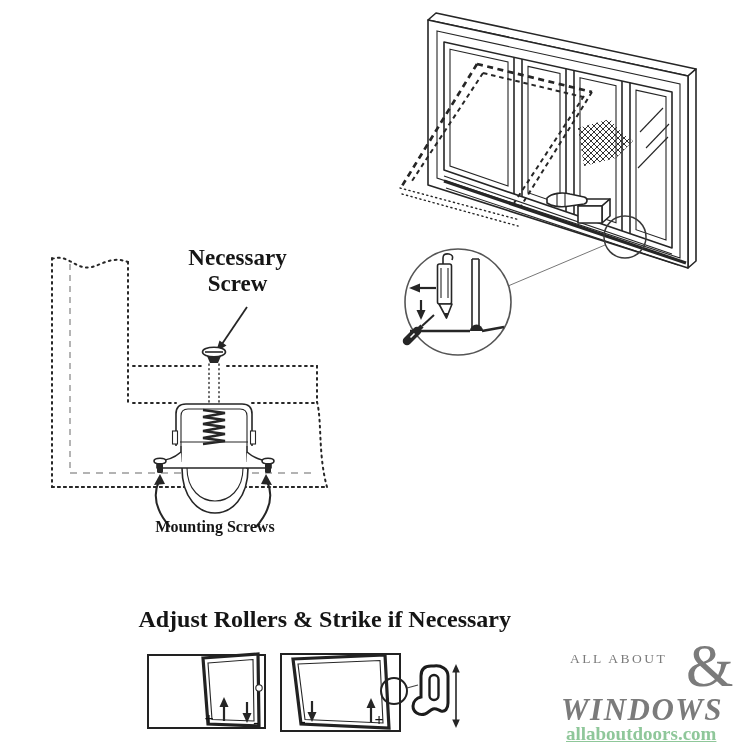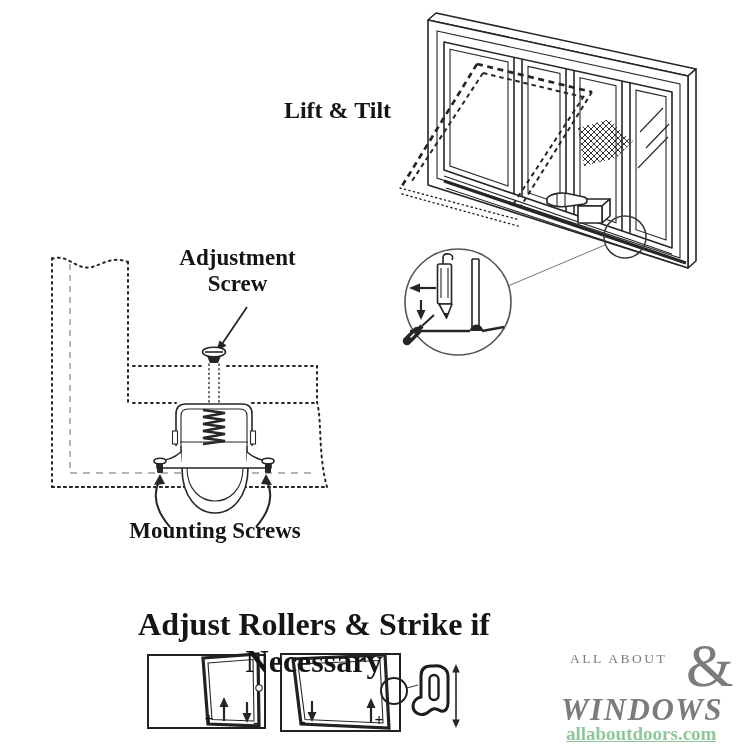--- a/index.html
+++ b/index.html
@@ -16,22 +16,22 @@
   .dotf{stroke:#262626;stroke-width:1.4;stroke-dasharray:1.2 3.4;stroke-linecap:round;fill:none;}
   .dashg{stroke:#9a9a9a;stroke-width:1.5;stroke-dasharray:7 6;fill:none;}
   .dashv{stroke:#8d8d8d;stroke-width:1.3;stroke-dasharray:6 5;fill:none;}
   .dashb{stroke:#262626;stroke-width:2.7;stroke-dasharray:6 4.5;fill:none;}
   .dashm{stroke:#262626;stroke-width:2;stroke-dasharray:4.5 3.8;fill:none;}
   .plusminus{font-family:"Liberation Serif",serif;font-weight:bold;font-size:16px;fill:#111;}
   
   .lbl{position:absolute;color:#151515;font-weight:bold;text-align:center;}
   #lift-tilt{left:265px;top:96px;width:145px;font-size:24px;line-height:28px;}
   #adj-screw{left:160px;top:245px;width:155px;font-size:23px;line-height:26px;}
-  #mount-screws{left:105px;top:518px;width:220px;font-size:23px;}
-  #section-title{left:99px;top:606px;width:430px;font-size:32px;}
+  #mount-screws{left:105px;top:518px;width:220px;font-size:16px;}
+  #section-title{left:81px;top:606px;width:430px;font-size:24px;text-align:right;}
   
   #logo{position:absolute;left:558px;top:643px;width:192px;height:107px;color:#7b7b7b;}
   #logo .tagline{position:absolute;left:12px;top:8px;width:120px;
                  font-size:13.5px;letter-spacing:2.5px;}
   #logo .amp{position:absolute;left:128px;top:-8px;font-size:61px;line-height:61px;}
   #logo .word1{position:absolute;left:8px;top:20px;font-size:35px;line-height:36px;font-weight:bold;letter-spacing:.5px;}
   #logo .word2{position:absolute;left:3px;top:51px;font-size:31px;line-height:32px;font-weight:bold;letter-spacing:1.5px;font-style:italic;}
   #logo .site{position:absolute;left:8px;top:80px;font-size:19px;font-weight:bold;color:#8fc79a;text-decoration:underline;}
 </style>
 </head>
@@ -225,25 +225,24 @@
       <path d="M431,666 C424,666 421,670 421,676 L421,697 C417,698 413,701 413,706 C413,712 419,716 425,714 C428,713 430,710 433,709 C436,708 438,710 441,711 C445,712 448,709 448,703 L448,676 C448,669 441,665 434,666 Z" fill="#fff" stroke="#1c1c1c" stroke-width="3"></path>
       <rect x="429.5" y="675" width="9" height="25" rx="4.5" fill="#fff" stroke="#1c1c1c" stroke-width="2.4"></rect>
       <path d="M456,671 L456,721" stroke="#262626" stroke-width="1.6" fill="none"></path>
       <polygon class="ink" points="456,664 452.2,672.5 459.8,672.5"></polygon>
       <polygon class="ink" points="456,728 452.2,719.5 459.8,719.5"></polygon>
     </g>
   </g>
 </svg>
 
 <div class="lbl" id="lift-tilt">
-  <div>Lift &amp; Tilt</div>
 </div>
 
 <div class="lbl" id="adj-screw">
-  <div>Adjustment</div>
+  <div>Necessary</div>
   <div>Screw</div>
 </div>
 
 <div class="lbl" id="mount-screws">Mounting Screws</div>
 
 <div class="lbl" id="section-title">Adjust Rollers &amp; Strike if Necessary</div>
 
 <div id="logo">
   <div class="tagline">ALL ABOUT</div>
   <div class="amp">&amp;</div>

